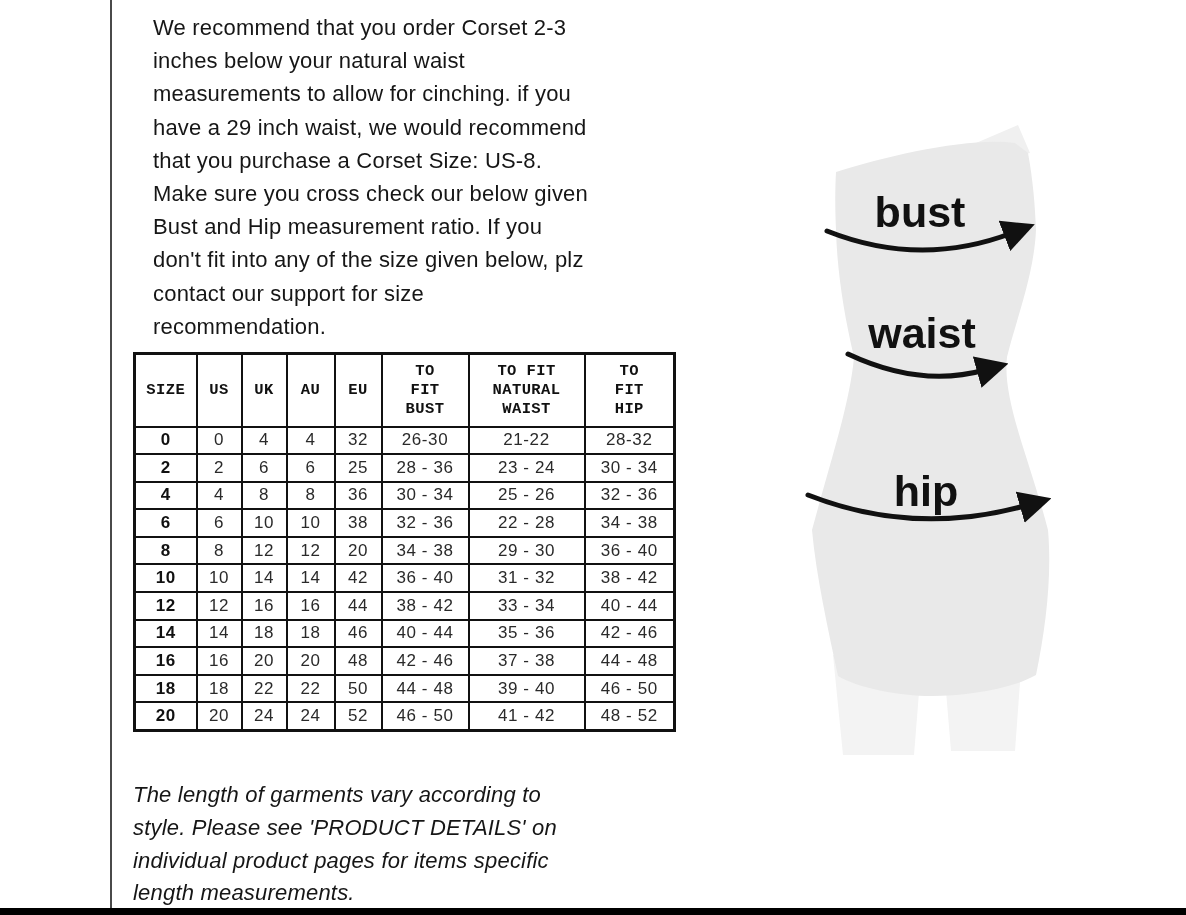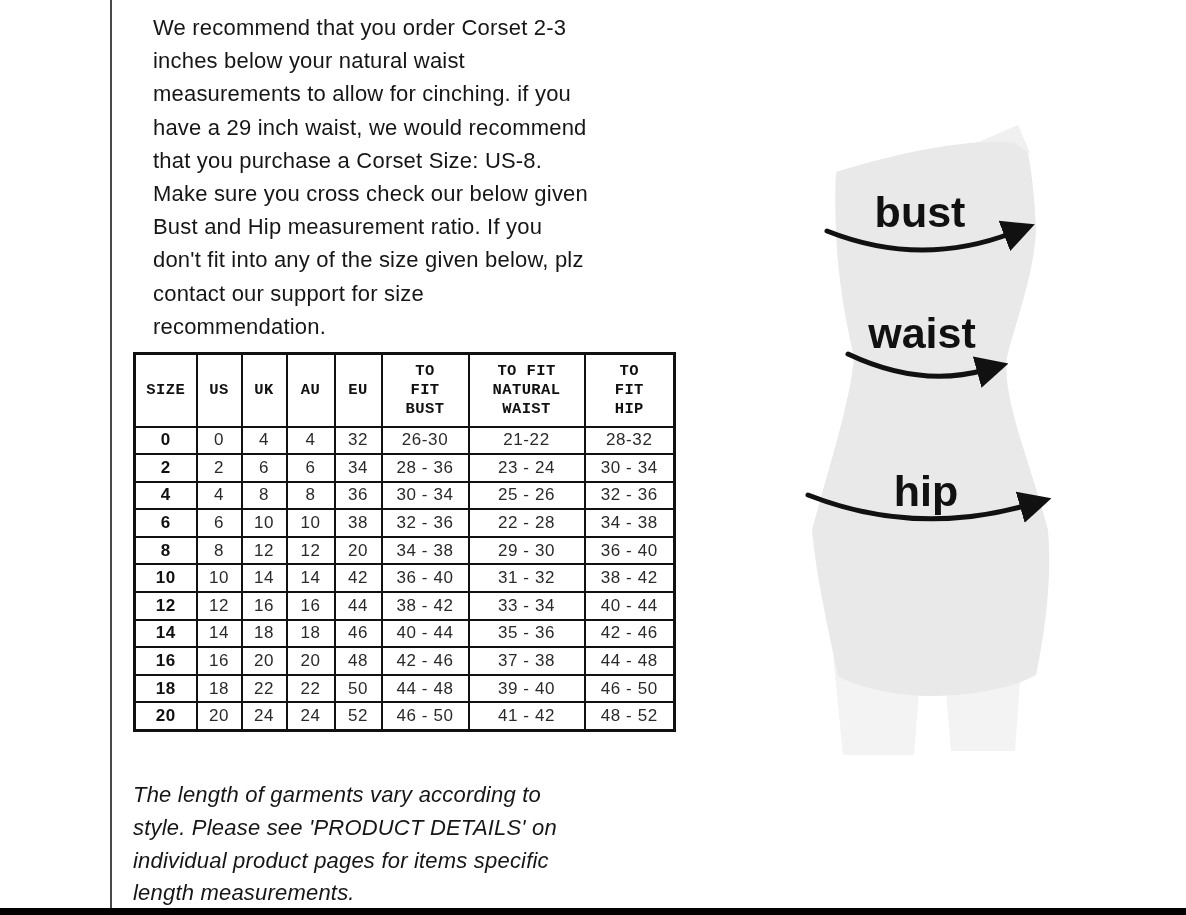--- a/index.html
+++ b/index.html
@@ -143,21 +143,21 @@
           <td>32</td>
           <td>26-30</td>
           <td>21-22</td>
           <td>28-32</td>
         </tr>
         <tr>
           <td>2</td>
           <td>2</td>
           <td>6</td>
           <td>6</td>
-          <td>34</td>
+          <td>25</td>
           <td>28 - 36</td>
           <td>23 - 24</td>
           <td>30 - 34</td>
         </tr>
         <tr>
           <td>4</td>
           <td>4</td>
           <td>8</td>
           <td>8</td>
           <td>36</td>

